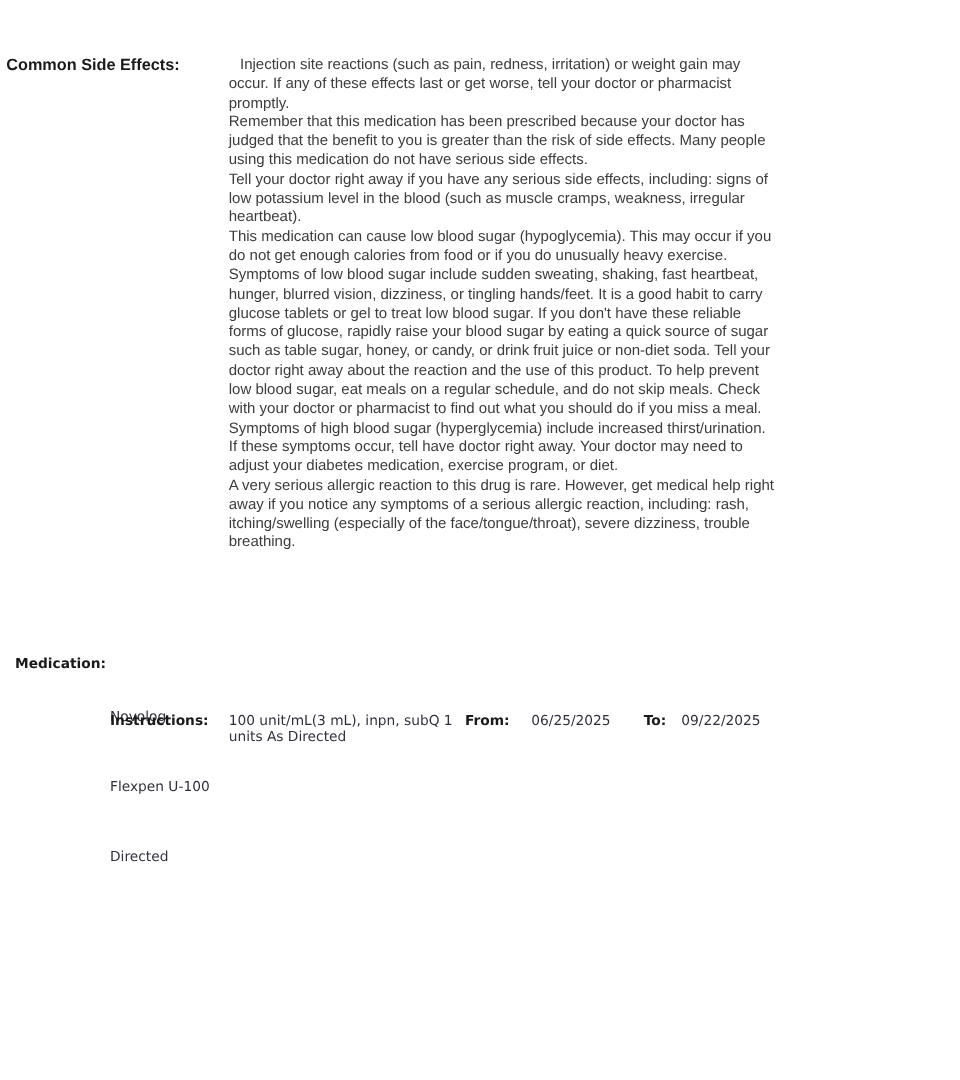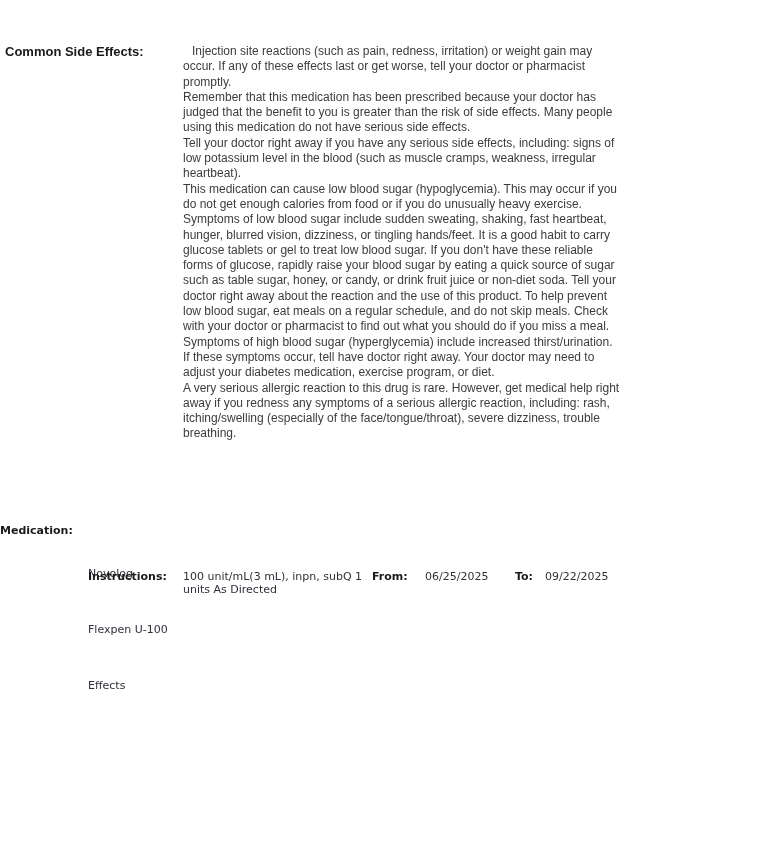--- a/index.html
+++ b/index.html
@@ -40,21 +40,21 @@
   .se-body .para.first { text-indent: 9px; }
 
   
   .med {
     font-family: "DejaVu Sans", sans-serif;
     font-size: 11px;
     color: #30303a;
   }
   .med-label {
     position: absolute;
-    left: 0;
+    left: 12px;
     top: 524px;
     font-weight: bold;
     color: #1a1a1a;
     white-space: nowrap;
   }
   .med-name {
     position: absolute;
     left: 88px;
     top: 524px;
     line-height: 13px;
@@ -112,29 +112,29 @@
 <div class="page">
 
   <div class="se-label">Common Side Effects:</div>
 
   <div class="se-body">
     <p class="para first">Injection site reactions (such as pain, redness, irritation) or weight gain may occur. If any of these effects last or get worse, tell your doctor or pharmacist promptly.</p>
     <p class="para">Remember that this medication has been prescribed because your doctor has judged that the benefit to you is greater than the risk of side effects. Many people using this medication do not have serious side effects.</p>
     <p class="para">Tell your doctor right away if you have any serious side effects, including: signs of low potassium level in the blood (such as muscle cramps, weakness, irregular heartbeat).</p>
     <p class="para">This medication can cause low blood sugar (hypoglycemia). This may occur if you do not get enough calories from food or if you do unusually heavy exercise. Symptoms of low blood sugar include sudden sweating, shaking, fast heartbeat, hunger, blurred vision, dizziness, or tingling hands/feet. It is a good habit to carry glucose tablets or gel to treat low blood sugar. If you don't have these reliable forms of glucose, rapidly raise your blood sugar by eating a quick source of sugar such as table sugar, honey, or candy, or drink fruit juice or non-diet soda. Tell your doctor right away about the reaction and the use of this product. To help prevent low blood sugar, eat meals on a regular schedule, and do not skip meals. Check with your doctor or pharmacist to find out what you should do if you miss a meal.</p>
     <p class="para">Symptoms of high blood sugar (hyperglycemia) include increased thirst/urination. If these symptoms occur, tell have doctor right away. Your doctor may need to adjust your diabetes medication, exercise program, or diet.</p>
-    <p class="para">A very serious allergic reaction to this drug is rare. However, get medical help right away if you redness any symptoms of a serious allergic reaction, including: rash, itching/swelling (especially of the face/tongue/throat), severe dizziness, trouble breathing.</p>
+    <p class="para">A very serious allergic reaction to this drug is rare. However, get medical help right away if you notice any symptoms of a serious allergic reaction, including: rash, itching/swelling (especially of the face/tongue/throat), severe dizziness, trouble breathing.</p>
   </div>
 
   <div class="med med-label">Medication:</div>
 
   <div class="med med-name">
     <div>Novolog</div>
     <div>Flexpen U-100</div>
-    <div>Effects</div>
+    <div>Directed</div>
   </div>
 
   <div class="med instr-label">Instructions:</div>
 
   <div class="med instr-value">
     <div>100 unit/mL(3 mL), inpn, subQ 1</div>
     <div>units As Directed</div>
   </div>
 
   <div class="med from-label">From:</div>

